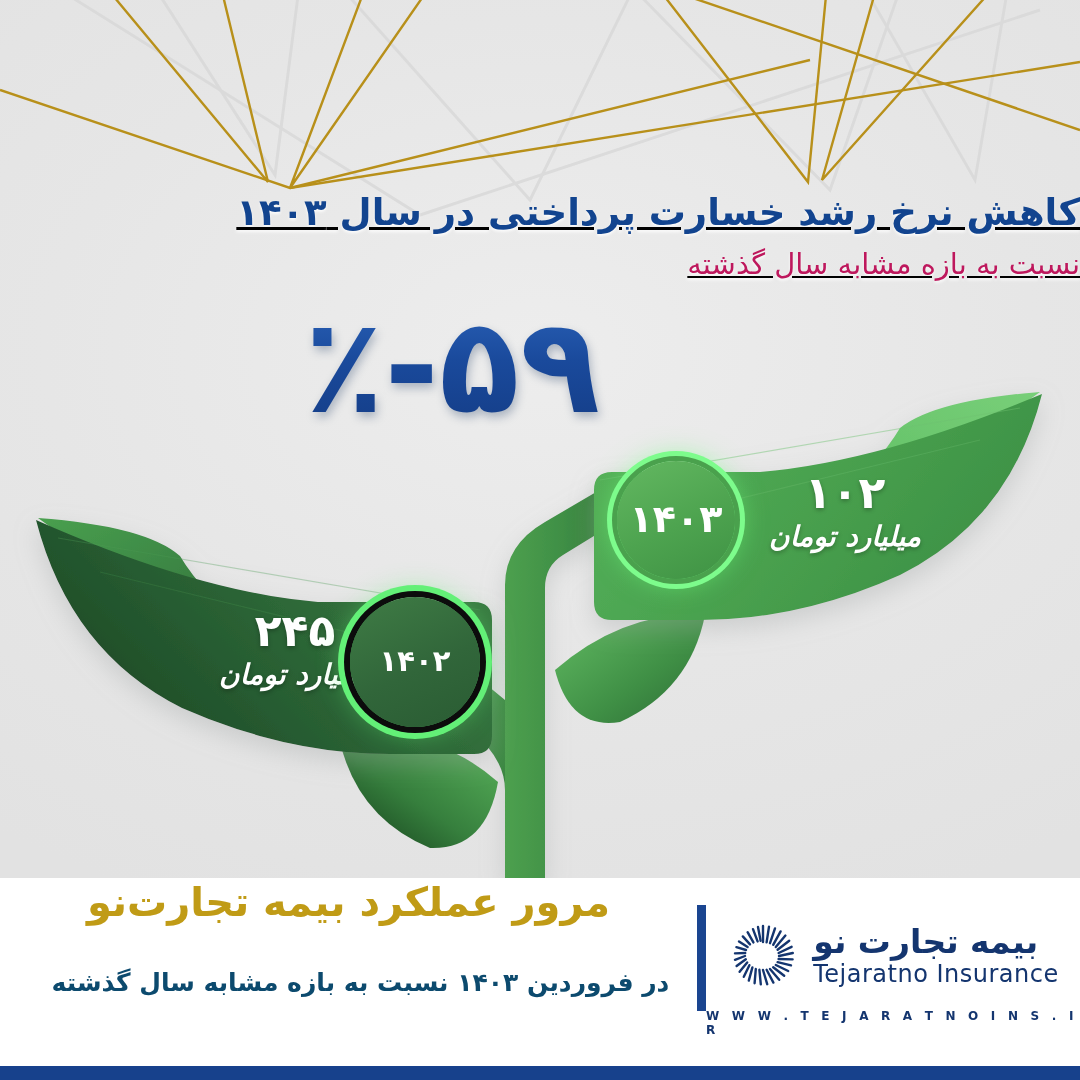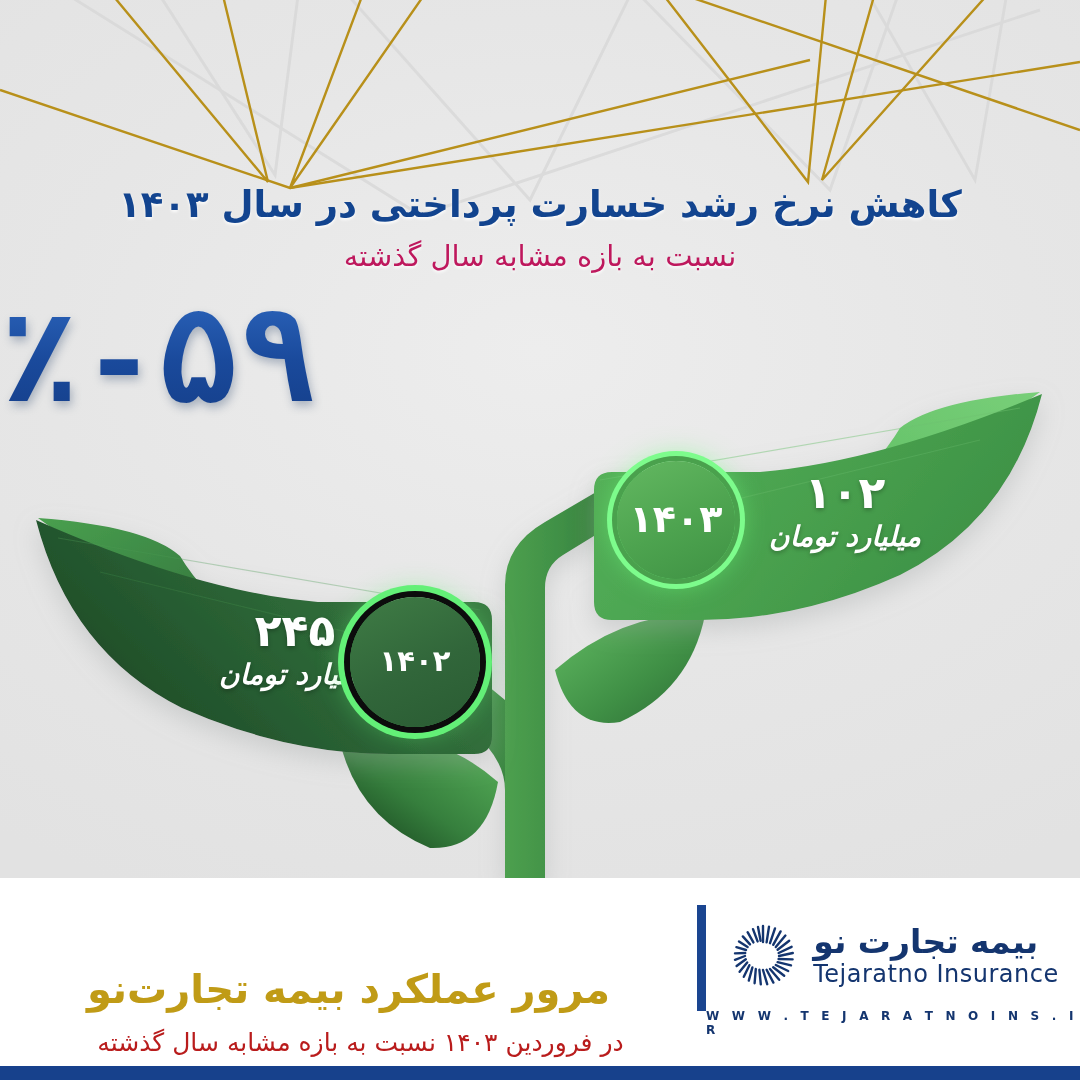--- a/index.html
+++ b/index.html
@@ -20,23 +20,24 @@
   
   .bg-main{
     position:absolute;left:0;top:0;width:1080px;height:878px;
     background:
       radial-gradient(ellipse 900px 600px at 50% 40%, #ededed 0%, #e6e6e6 55%, #e2e2e2 100%);
   }
   .bg-deco{position:absolute;left:0;top:0;width:1080px;height:230px;}
 
   
   .headline-wrap{
-    position:absolute;left:0;top:182px;width:1080px;
-    text-align:center;
+    position:absolute;left:0;top:190px;width:1080px;
+    text-align:right;
     direction:rtl;
+    text-decoration:underline;
   }
   .headline{
     font-size:37px;
     font-weight:bold;
     color:#12448f;
     letter-spacing:0px;
     line-height:1.25;
     text-shadow:0 2px 3px rgba(255,255,255,.85);
   }
   .subhead{
@@ -44,33 +45,32 @@
     font-size:29px;
     font-weight:500;
     color:#be185d;
     line-height:1.25;
     text-shadow:0 2px 3px rgba(255,255,255,.85);
   }
 
   
   .bignum{
     position:absolute;left:0;top:300px;width:904px;
-    text-align:left;
+    text-align:center;
     direction:ltr;
     font-size:132px;
     font-weight:bold;
     line-height:1;
     color:#1d4fa0;
     background:linear-gradient(180deg,#2a62b8 0%,#1a4a9c 45%,#143d87 100%);
     -webkit-background-clip:text;
     background-clip:text;
     -webkit-text-fill-color:transparent;
     filter:drop-shadow(2px 5px 5px rgba(90,110,140,.45));
     letter-spacing:-2px;
-    font-family:Liberation Mono, monospace;
   }
 
   
   .plant{
     position:absolute;left:0;top:370px;width:1080px;height:510px;
   }
 
   
   .badge{
     position:absolute;
@@ -128,29 +128,29 @@
     letter-spacing:4.2px;direction:ltr;
   }
   .footer-divider{
     width:9px;
     background:#1a4590;
     margin:27px 0 55px 0;
     flex:0 0 9px;
   }
   .footer-text{
     flex:1;
-    display:flex;flex-direction:column;align-items:center;justify-content:flex-end;
-    direction:rtl;padding-bottom:8px;
+    display:flex;flex-direction:column;align-items:center;justify-content:flex-start;
+    direction:rtl;padding-bottom:8px;gap:27px;
   }
   .footer-title{
     font-size:40px;font-weight:bold;color:#c09b16;line-height:1.2;
   }
   .footer-sub{
     margin-top:14px;
-    font-size:25px;font-weight:normal;color:#b91c1c;line-height:1.25;margin-left:24px;
+    font-size:25px;font-weight:bold;color:#0c4a6e;line-height:1.25;margin-left:24px;
   }
   .bottom-bar{
     position:absolute;left:0;top:1066px;width:1080px;height:14px;
     background:#17418c;
   }
 </style>
 </head>
 <body>
 
 <div id="stage">

